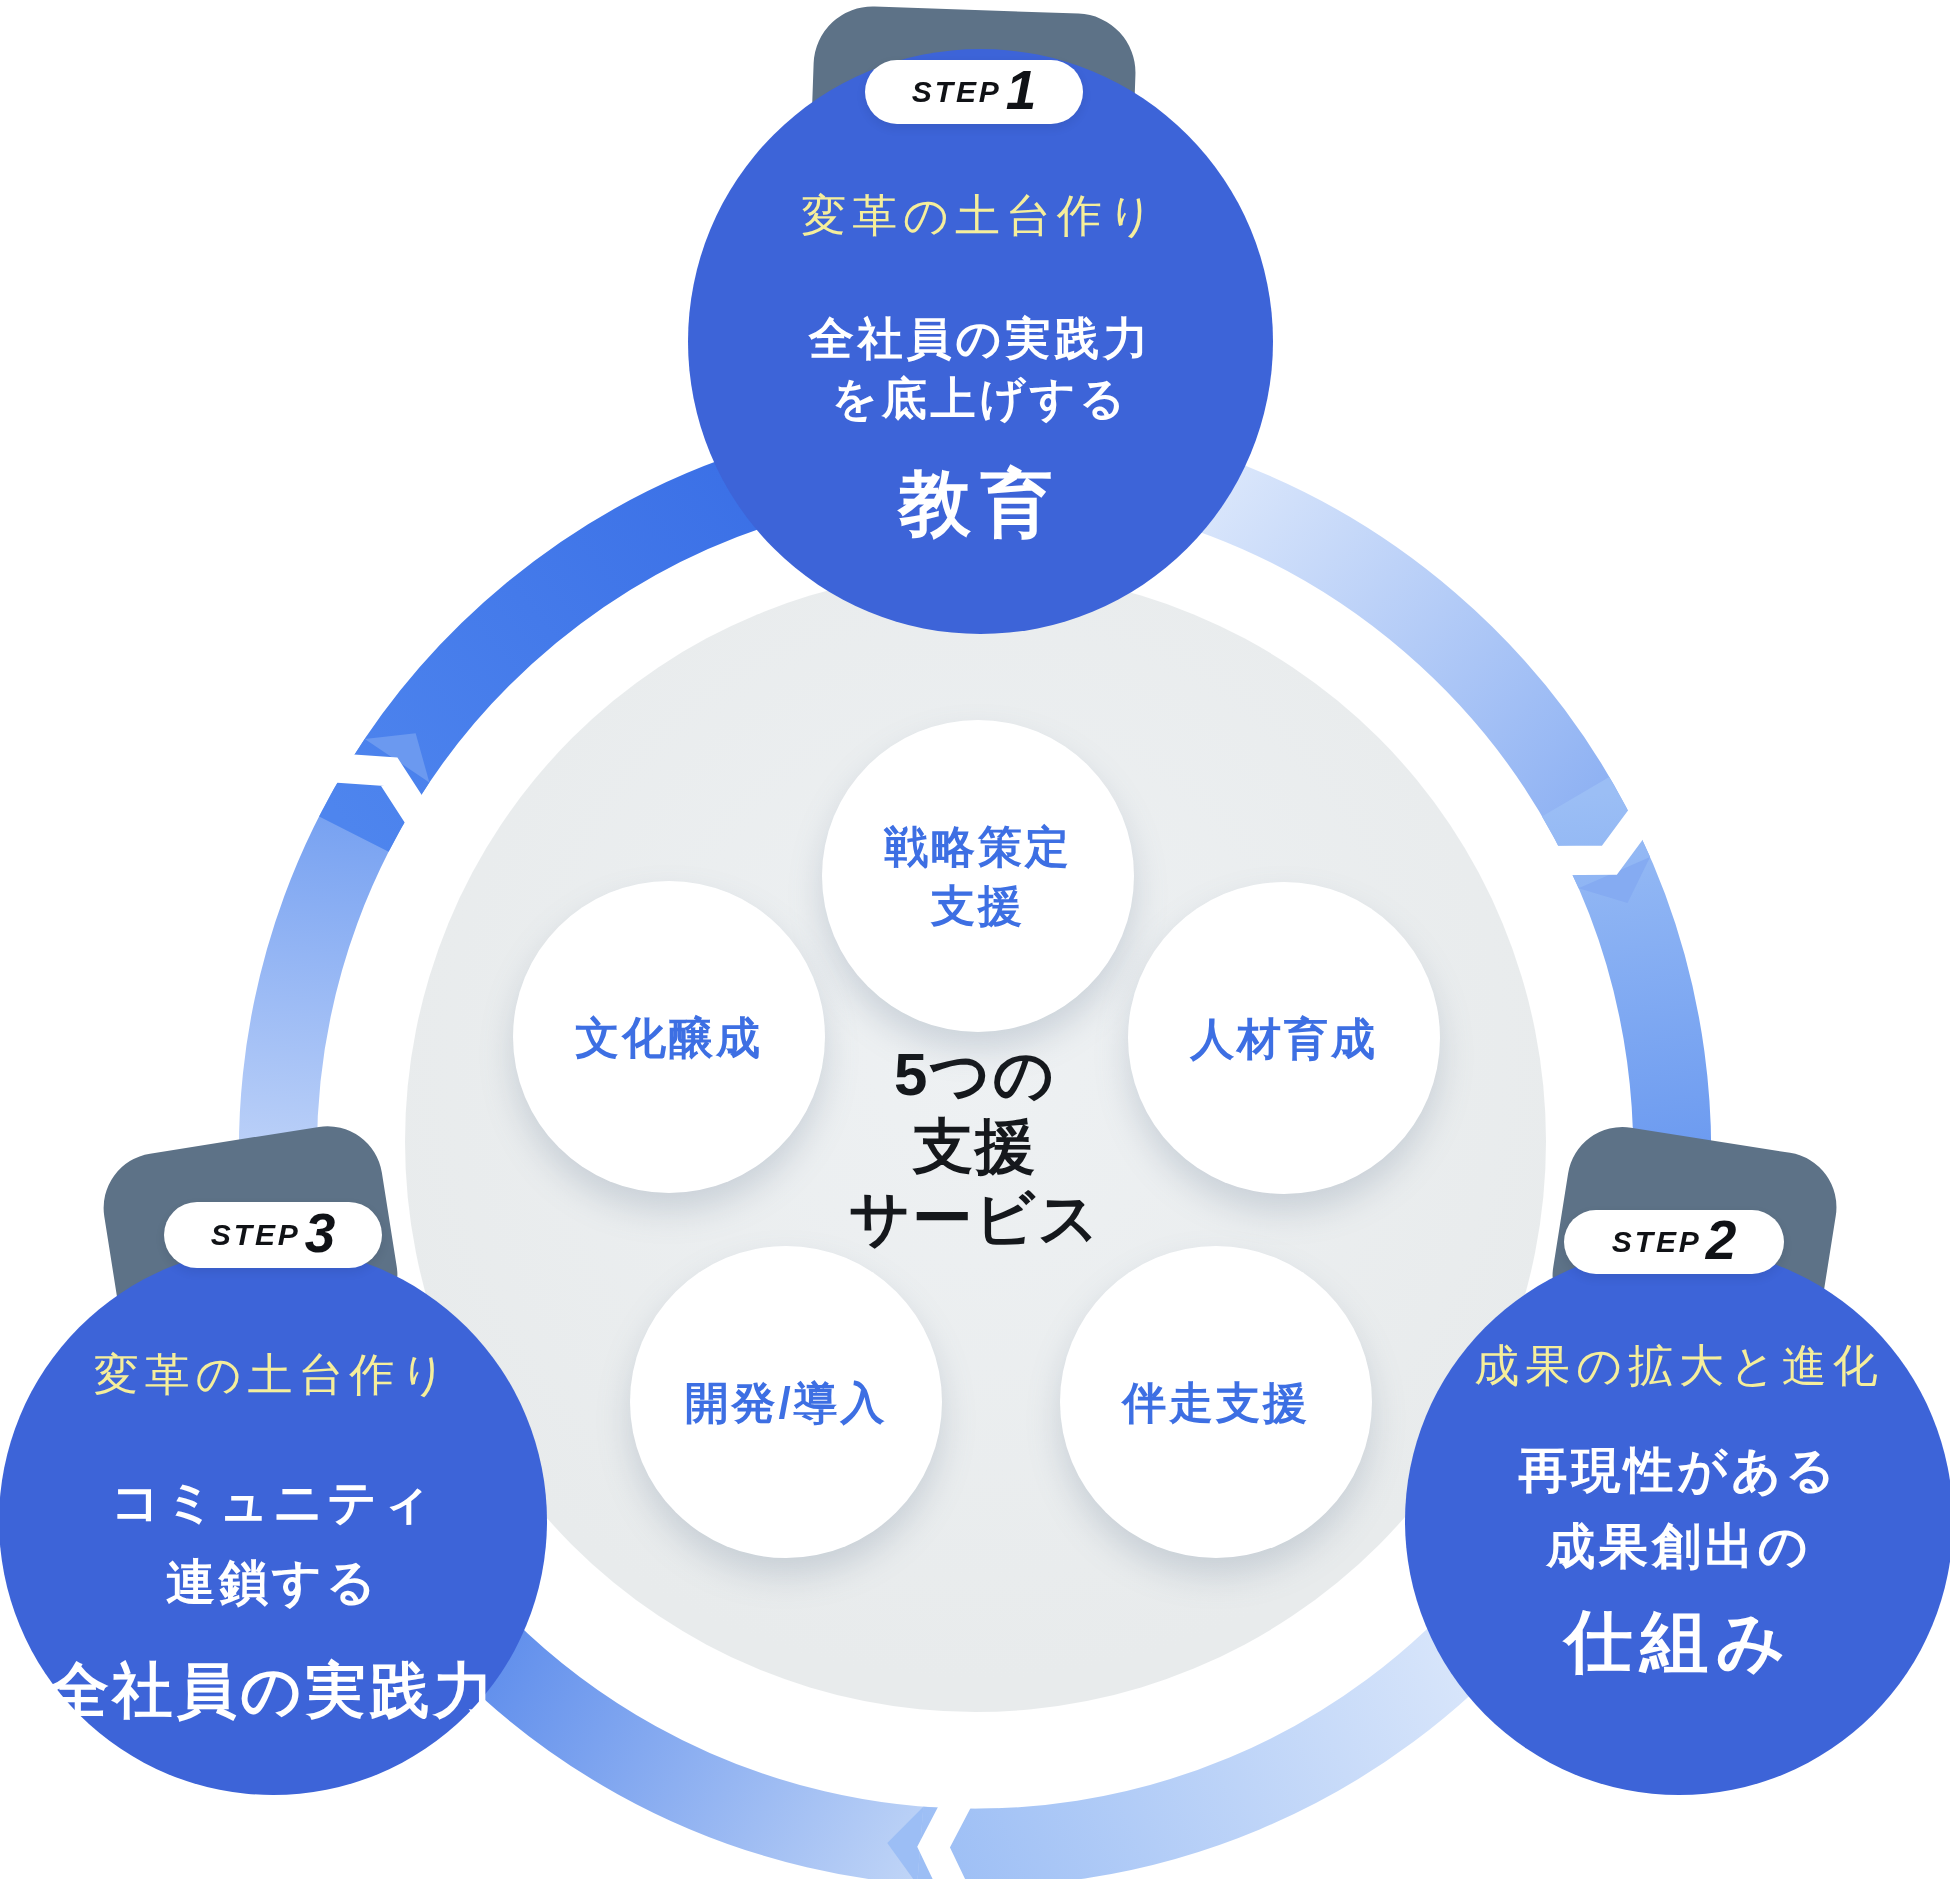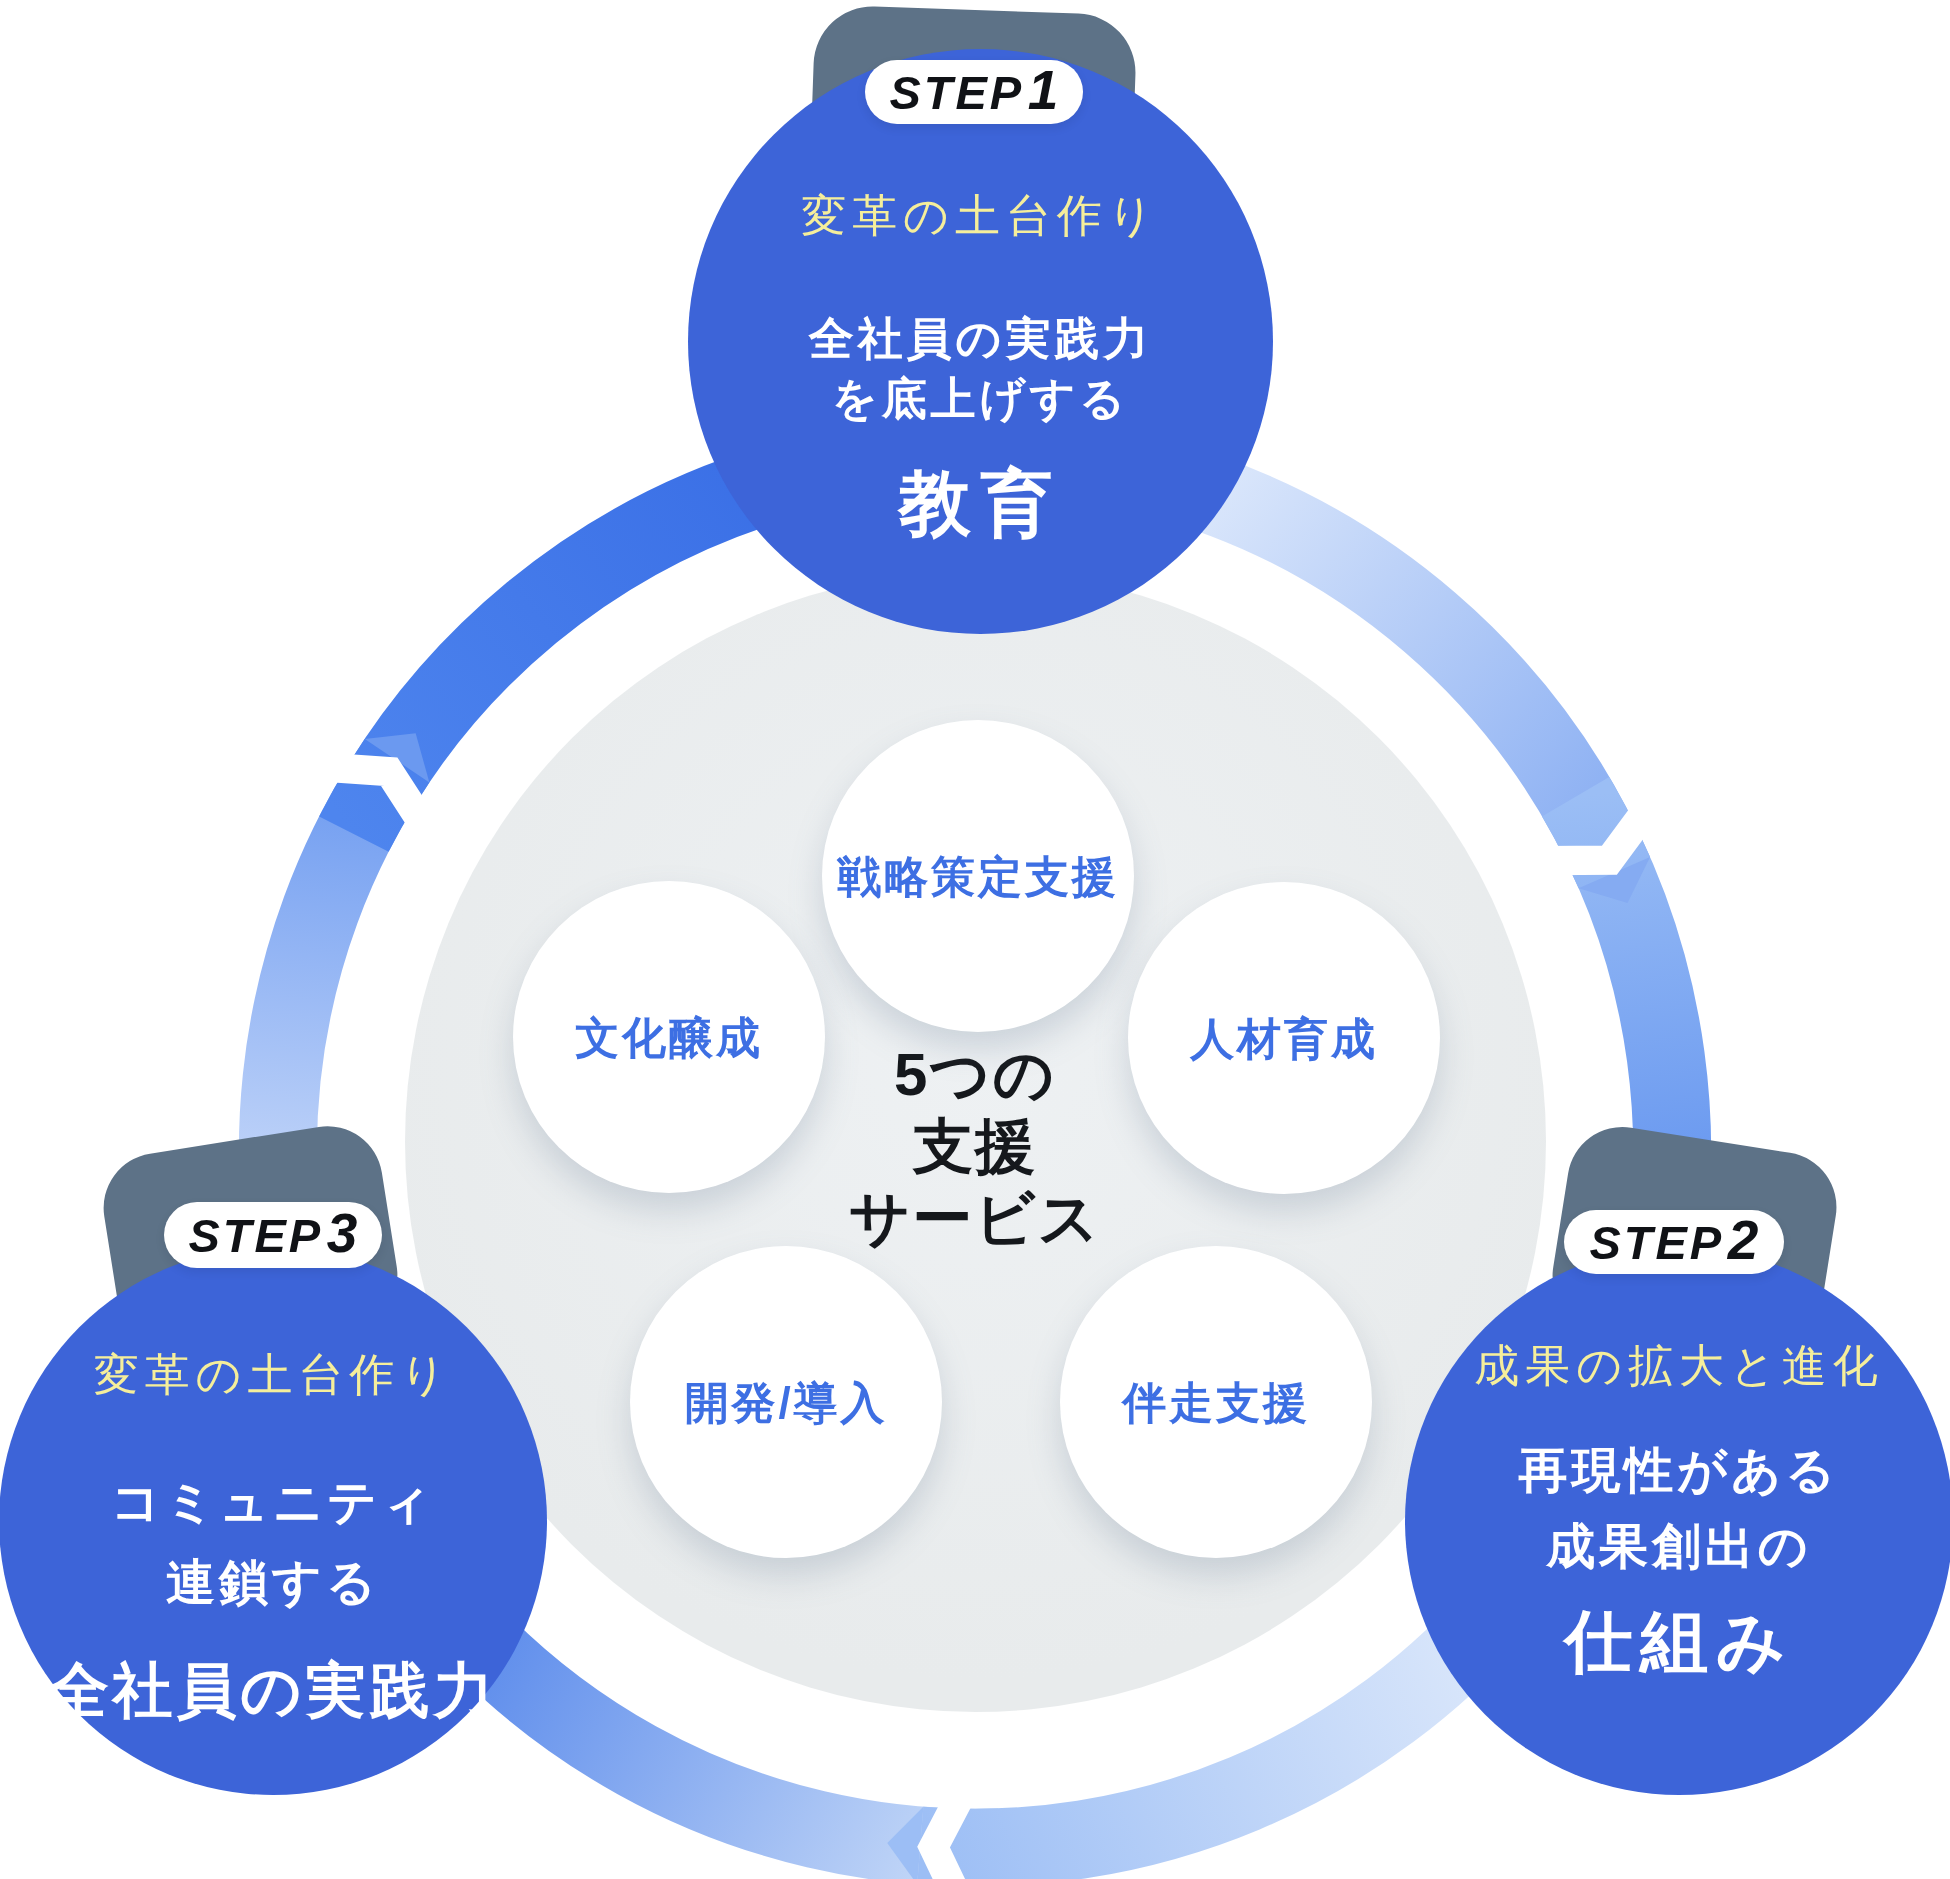--- a/index.html
+++ b/index.html
@@ -16,21 +16,21 @@
     background:radial-gradient(circle at 50% 42%, #eef1f3 0%, var(--c-gray-circle,#E8EBEC) 72%);
     z-index:2;
   }
   .center-title{
     position:absolute;left:731px;top:1003px;width:488px;z-index:3;text-align:center;
     color:var(--c-title-ink,#15181C);font-size:60px;line-height:72px;font-weight:700;letter-spacing:2px;margin-top:36px;
   }
   .service{
     position:absolute;width:312px;height:312px;border-radius:50%;background:#ffffff;z-index:3;
     box-shadow:0 17.6px 33px rgba(108,128,150,.26);
-    display:flex;flex-direction:row;align-items:center;justify-content:center;
+    display:flex;flex-direction:column;align-items:center;justify-content:center;
     color:var(--c-service-blue,#3D6FE3);font-weight:700;font-size:44px;letter-spacing:2.9px;line-height:59px;
     text-align:center;
   }
   .service span{display:block;}
   .service span:empty{display:none;}
   .sv1{left:822px;top:720px;}
   .sv2{left:513px;top:881px;}
   .sv3{left:1128px;top:882px;}
   .sv4{left:630px;top:1246px;}
   .sv5{left:1060px;top:1246px;}
@@ -64,21 +64,21 @@
   .sc3 .tagline{top:103px;}
   .sc3 .body{top:215px;font-size:49px;line-height:80px;letter-spacing:3.9px;}
   .sc3 .highlight{top:406px;font-size:60px;line-height:76px;letter-spacing:3.9px;}
 
   .pill{
     position:absolute;background:#ffffff;border-radius:39px;z-index:6;
     display:flex;align-items:center;justify-content:center;
     color:#101216;font-style:italic;font-weight:700;
     box-shadow:0 3.9px 9.8px rgba(20,30,50,.10);
   }
-  .pill .pw{font-size:47px;letter-spacing:2.9px;}
+  .pill .pw{font-size:30px;letter-spacing:2.9px;}
   .pill .pd{font-size:55px;margin-left:3.9px;transform:translateY(-2px);}
   .pill1{left:865px;top:60px;width:218px;height:64px;}
   .pill2{left:1564px;top:1210px;width:220px;height:64px;}
   .pill3{left:164px;top:1202px;width:218px;height:66px;}
 </style>
 </head>
 <body>
 
 <div class="stage">
 

